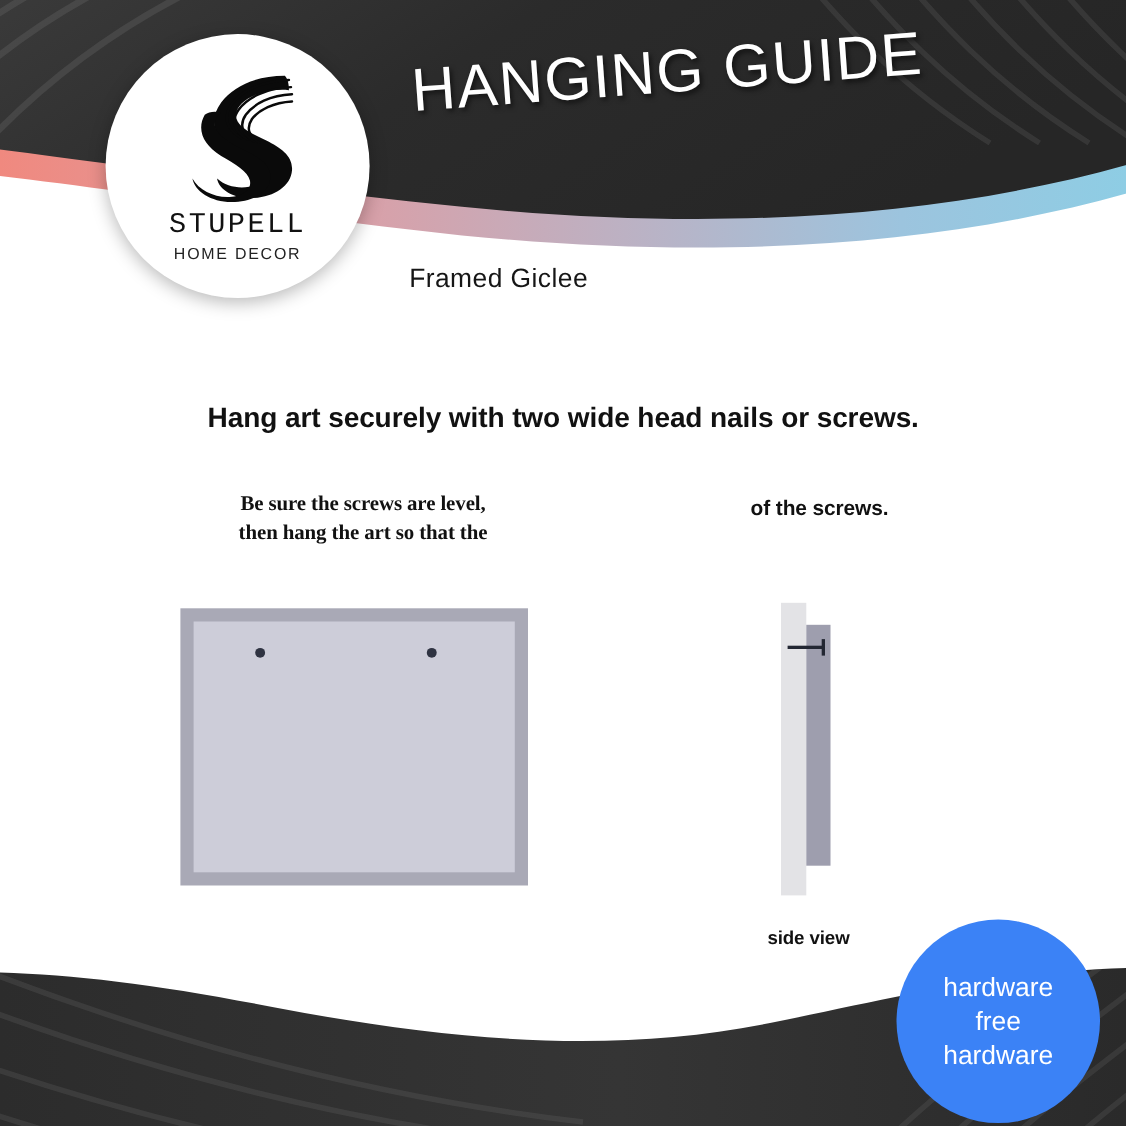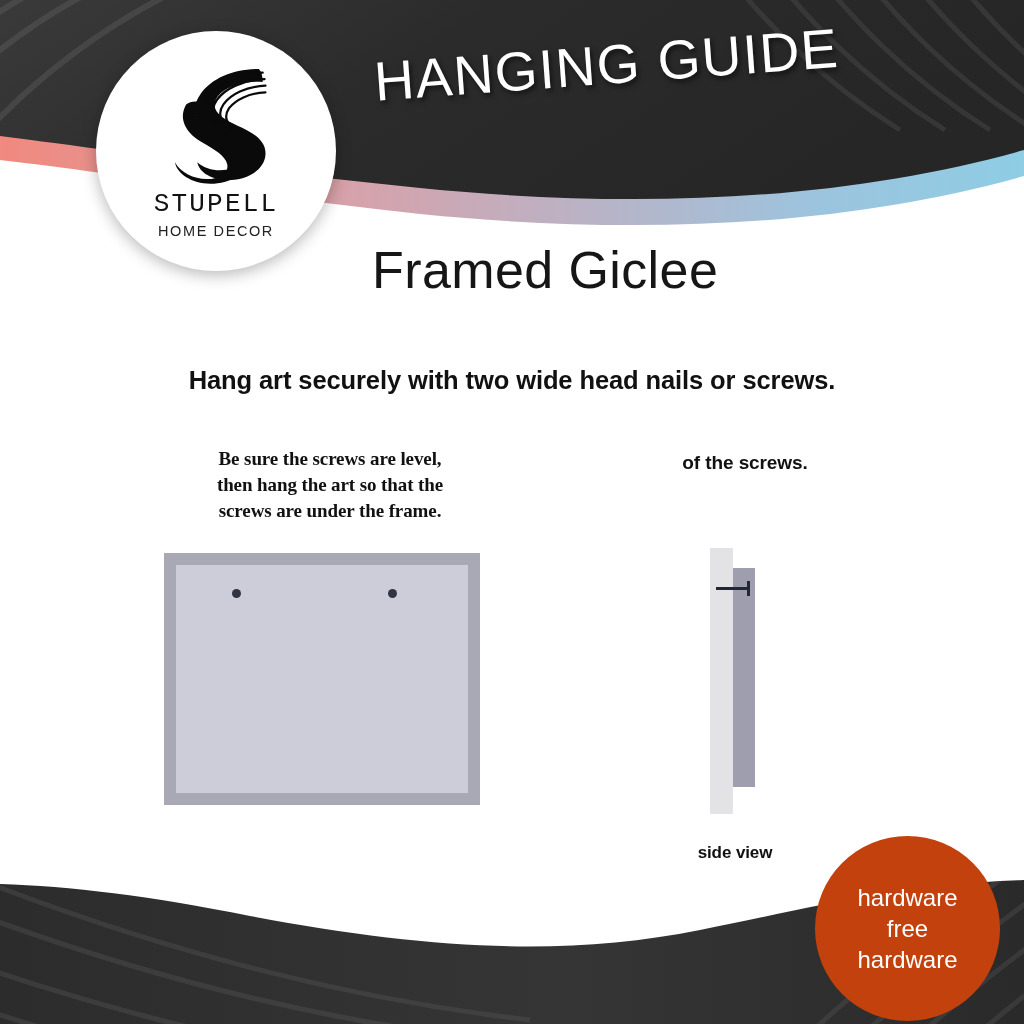--- a/index.html
+++ b/index.html
@@ -83,21 +83,21 @@
     letter-spacing: 1.5px;
     text-shadow: 2px 3px 5px rgba(0,0,0,0.55);
     white-space: nowrap;
   }
 
   
   .product-title {
     position: absolute;
     left: 372px;
     top: 240px;
-    font-size: 52px;
+    font-size: 24px;
     font-weight: 400;
     color: #161616;
     letter-spacing: 0.4px;
     white-space: nowrap;
   }
   .lede {
     position: absolute;
     left: 0;
     top: 338px;
     width: 1024px;
@@ -202,21 +202,21 @@
   #label-side  { left: 640px; top: 843px; width: 190px; }
 
   
   .blue-badge {
     position: absolute;
     left: 815px;
     top: 836px;
     width: 185px;
     height: 185px;
     border-radius: 50%;
-    background: #c2410c;
+    background: #3b82f6;
     display: flex;
     flex-direction: column;
     align-items: center;
     justify-content: center;
     color: #ffffff;
     font-size: 24px;
     line-height: 1.30;
     font-weight: 400;
     text-align: center;
   }
@@ -330,21 +330,20 @@
   </div>
 
   <div class="product-title">Framed Giclee</div>
 
   <div class="lede">Hang art securely with two wide head nails or screws.</div>
 
   <div class="panel" id="panel-front">
     <div class="panel-caption">
       <span class="cap-line">Be sure the screws are level,</span>
       <span class="cap-line">then hang the art so that the</span>
-      <span class="cap-line">screws are under the frame.</span>
     </div>
   </div>
 
   <div class="front-frame">
     <div class="front-mat">
       <div class="screw-dot left"></div>
       <div class="screw-dot right"></div>
     </div>
   </div>
 

